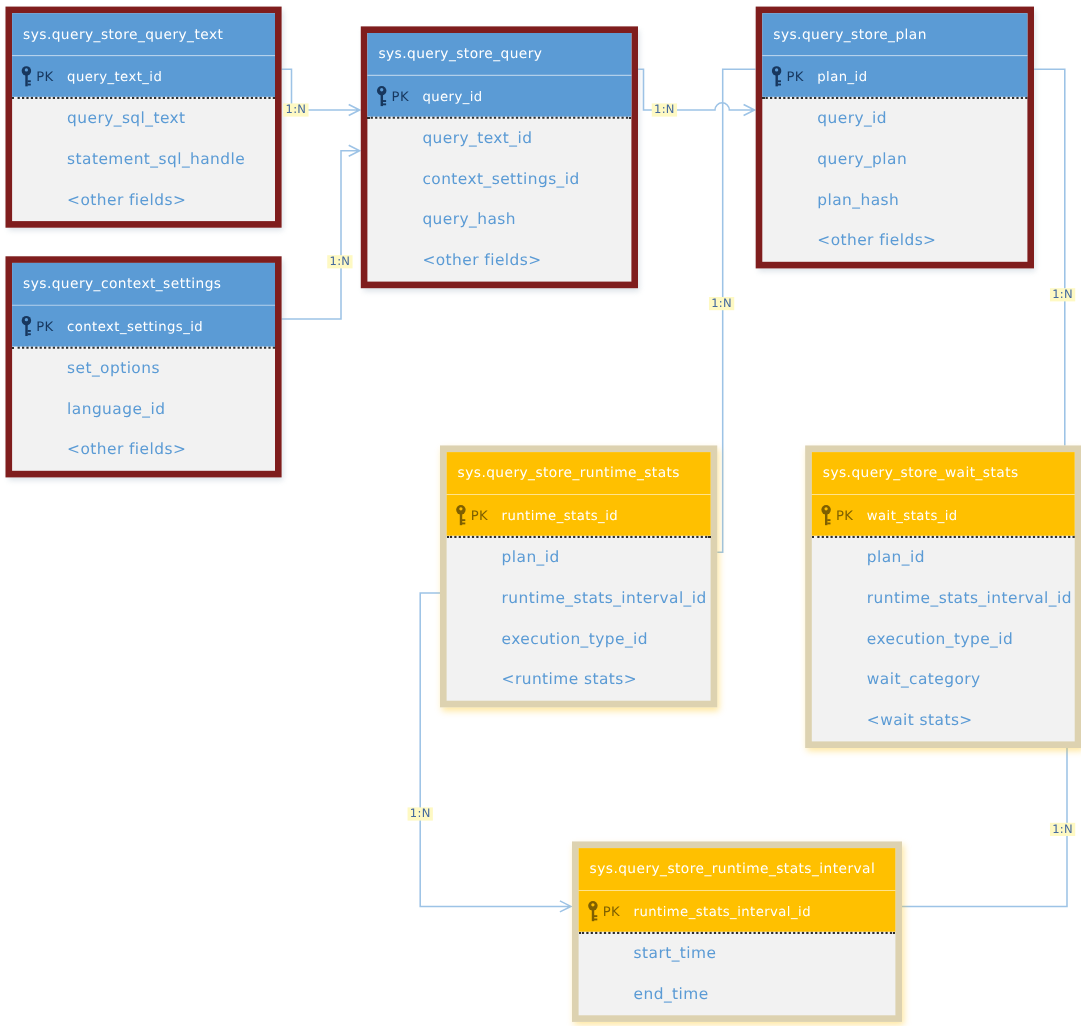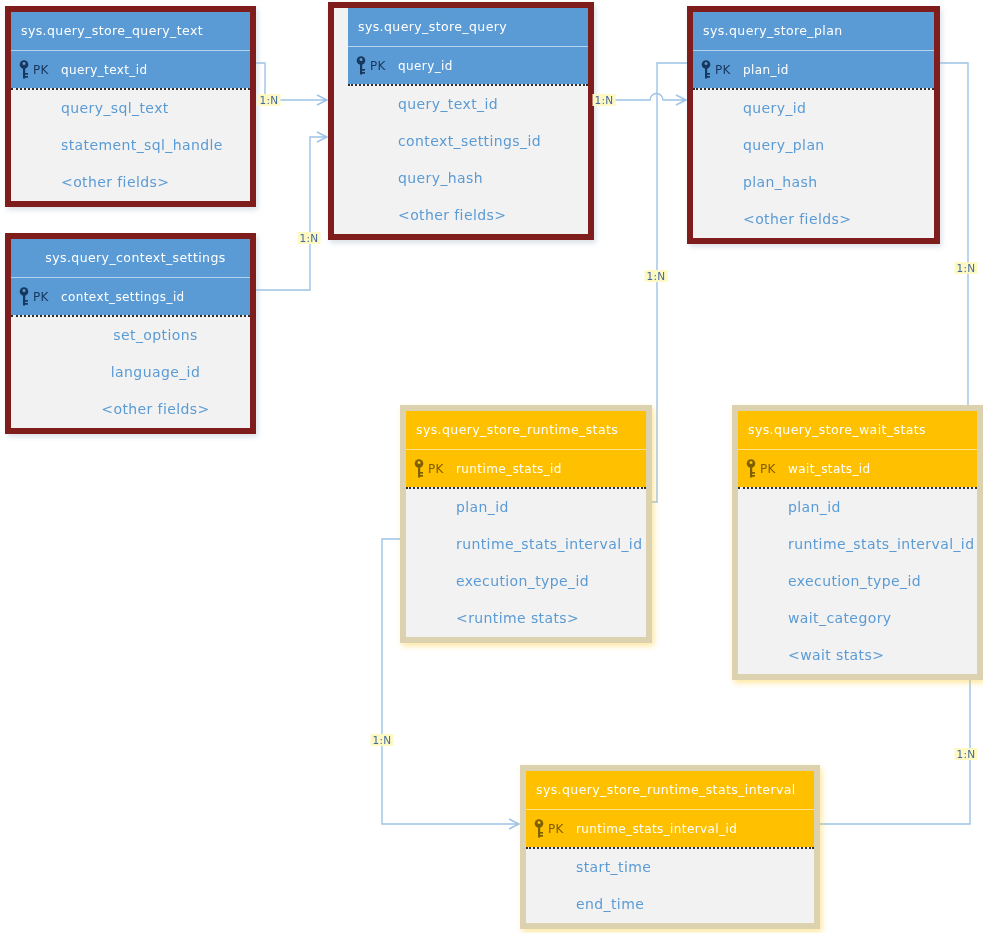--- a/index.html
+++ b/index.html
@@ -83,21 +83,21 @@
       </svg>
       <span class="pk-label">PK</span>
       <span class="pk-field">query_text_id</span>
     </div>
     <div class="sep"></div>
     <div class="frow">query_sql_text</div>
     <div class="frow">statement_sql_handle</div>
     <div class="frow">&lt;other fields&gt;</div>
   </div>
 
-  <div class="tbl blue" style="left:328px;top:2px;width:240px;padding-left:14px;">
+  <div class="tbl blue" style="left:328px;top:24px;width:240px;">
     <div class="hdr">sys.query_store_query</div>
     <div class="pkrow">
       <svg class="key" width="11" height="19" viewBox="0 0 11 19">
         <circle class="key-body" cx="5" cy="4.5" r="4.3"></circle>
           <circle class="key-hole" cx="5" cy="3.6" r="1.5"></circle>
         <rect class="key-body" x="4" y="8" width="2.2" height="10.5"></rect>
         <rect class="key-body" x="6" y="13" width="3" height="1.7"></rect>
         <rect class="key-body" x="6" y="16" width="3" height="1.7"></rect>
       </svg>
       <span class="pk-label">PK</span>
@@ -123,21 +123,21 @@
       <span class="pk-label">PK</span>
       <span class="pk-field">plan_id</span>
     </div>
     <div class="sep"></div>
     <div class="frow">query_id</div>
     <div class="frow">query_plan</div>
     <div class="frow">plan_hash</div>
     <div class="frow">&lt;other fields&gt;</div>
   </div>
 
-  <div class="tbl blue" style="left:5px;top:233px;width:239px;text-align:center;">
+  <div class="tbl blue" style="left:5px;top:233px;width:239px;">
     <div class="hdr">sys.query_context_settings</div>
     <div class="pkrow">
       <svg class="key" width="11" height="19" viewBox="0 0 11 19">
         <circle class="key-body" cx="5" cy="4.5" r="4.3"></circle>
           <circle class="key-hole" cx="5" cy="3.6" r="1.5"></circle>
         <rect class="key-body" x="4" y="8" width="2.2" height="10.5"></rect>
         <rect class="key-body" x="6" y="13" width="3" height="1.7"></rect>
         <rect class="key-body" x="6" y="16" width="3" height="1.7"></rect>
       </svg>
       <span class="pk-label">PK</span>

